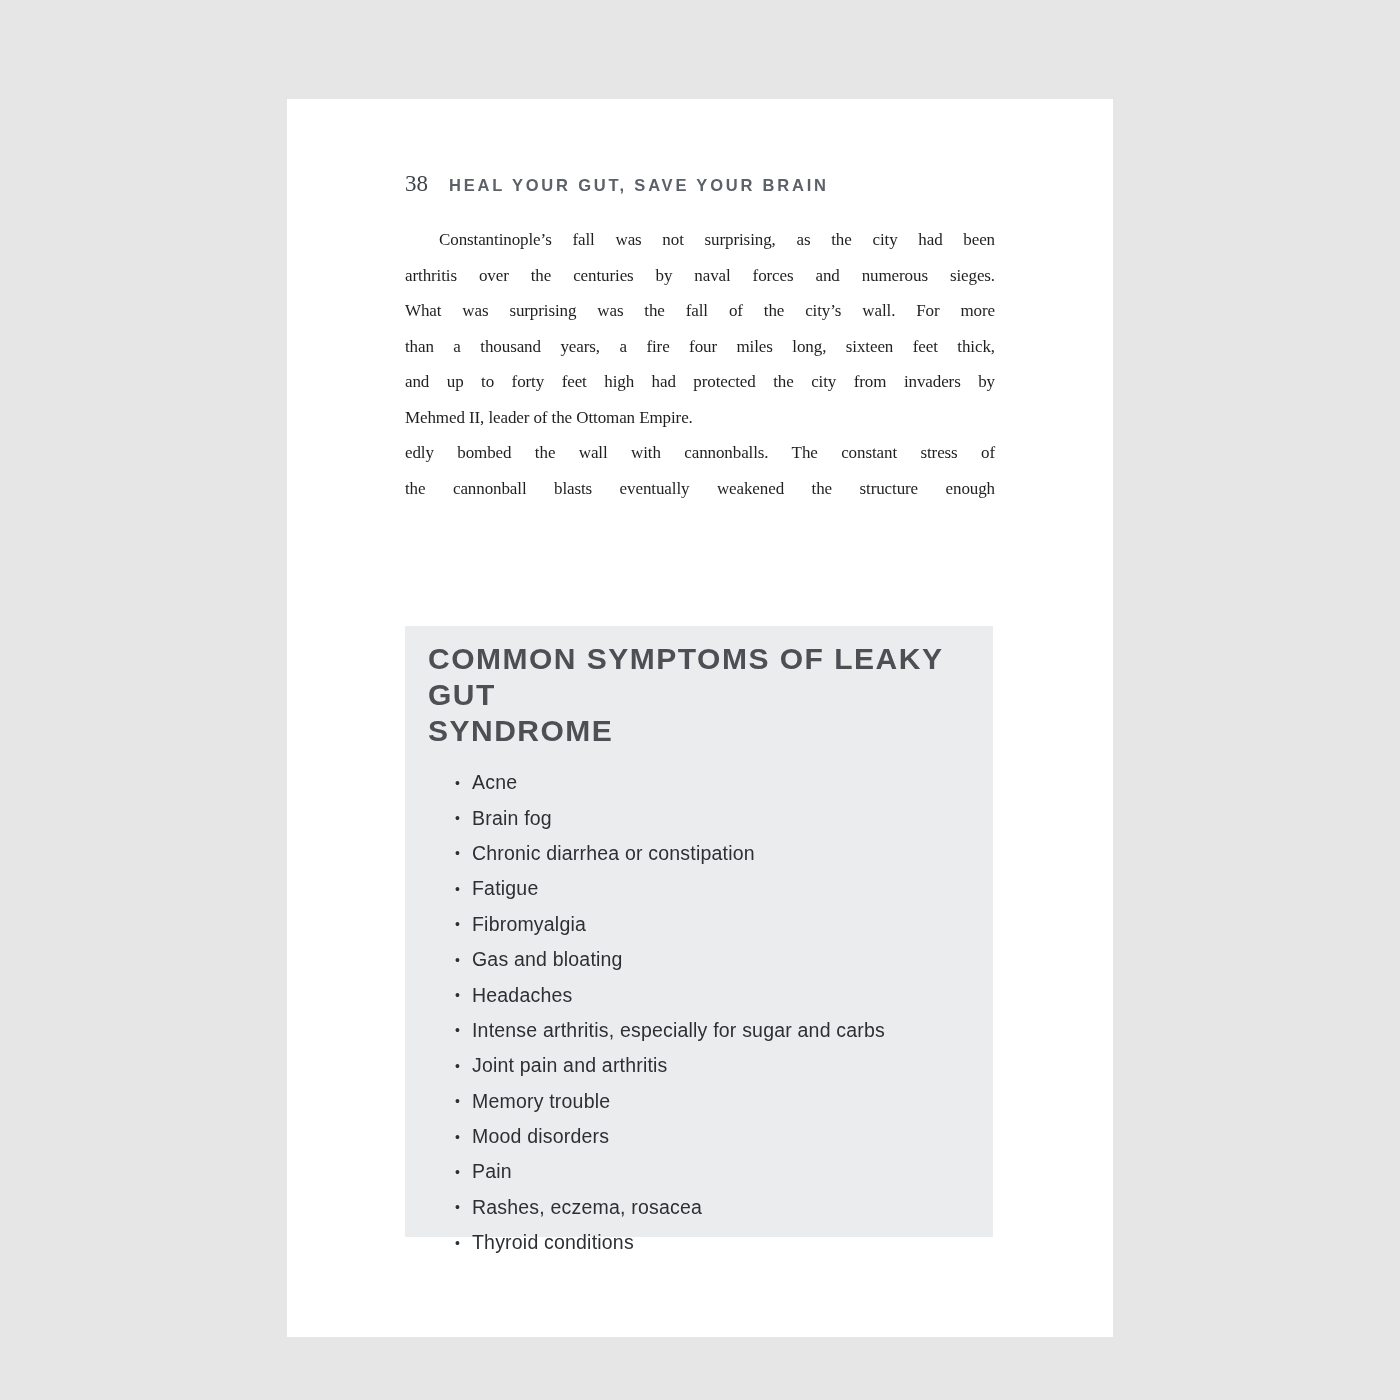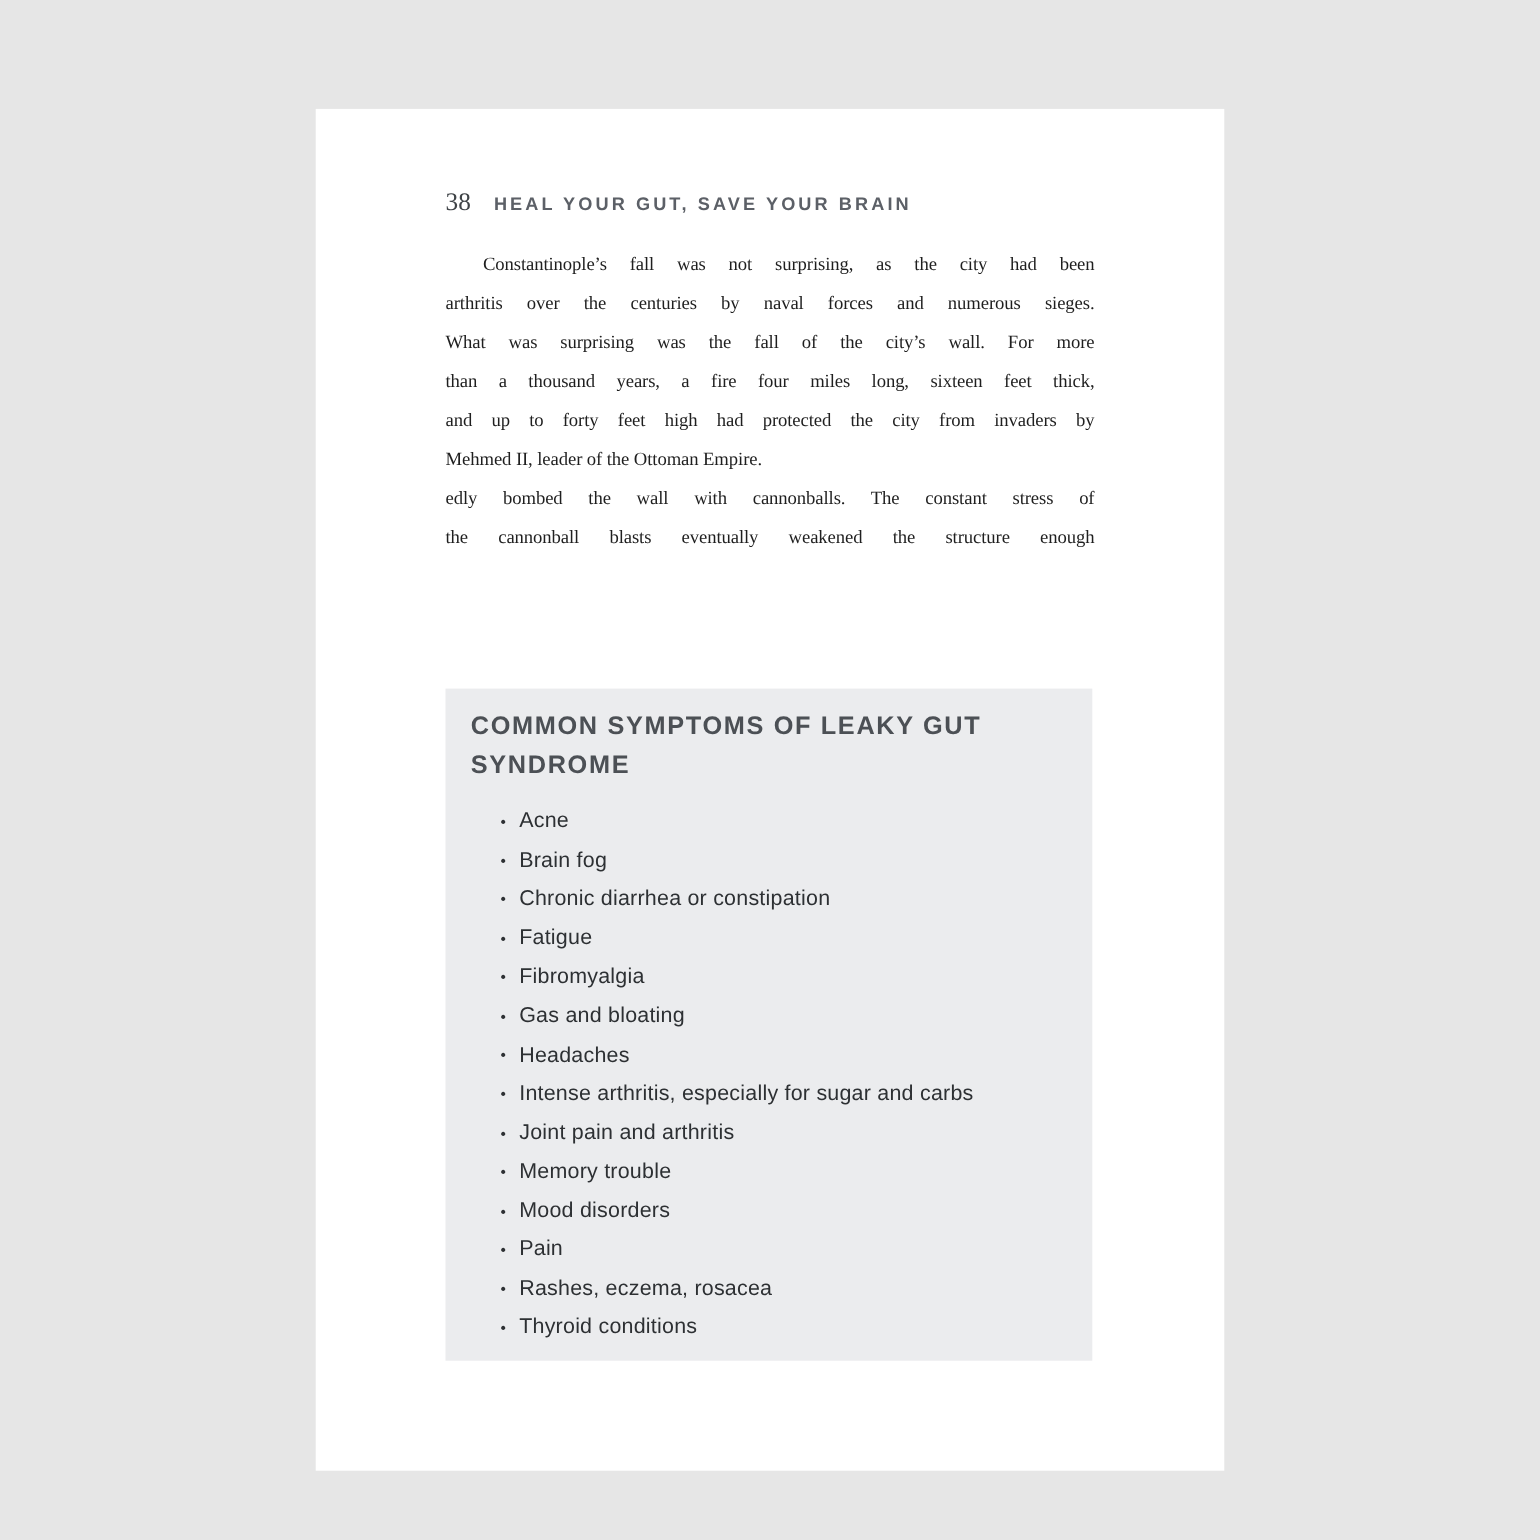--- a/index.html
+++ b/index.html
@@ -80,21 +80,21 @@
     left: 118px;
     top: 527px;
     width: 588px;
     height: 611px;
     background: var(--box_bg);
     padding: 15px 23px 0 23px;
   }
   .box-title-line {
     font-family: "Liberation Sans", sans-serif;
     font-weight: bold;
-    font-size: 23px;
+    font-size: 30px;
     line-height: 36px;
     letter-spacing: 1.5px;
     color: var(--box_title);
   }
   .symptom-list {
     list-style: none;
     margin-top: 16px;
     padding-left: 27px;
   }
   .symptom-item {

